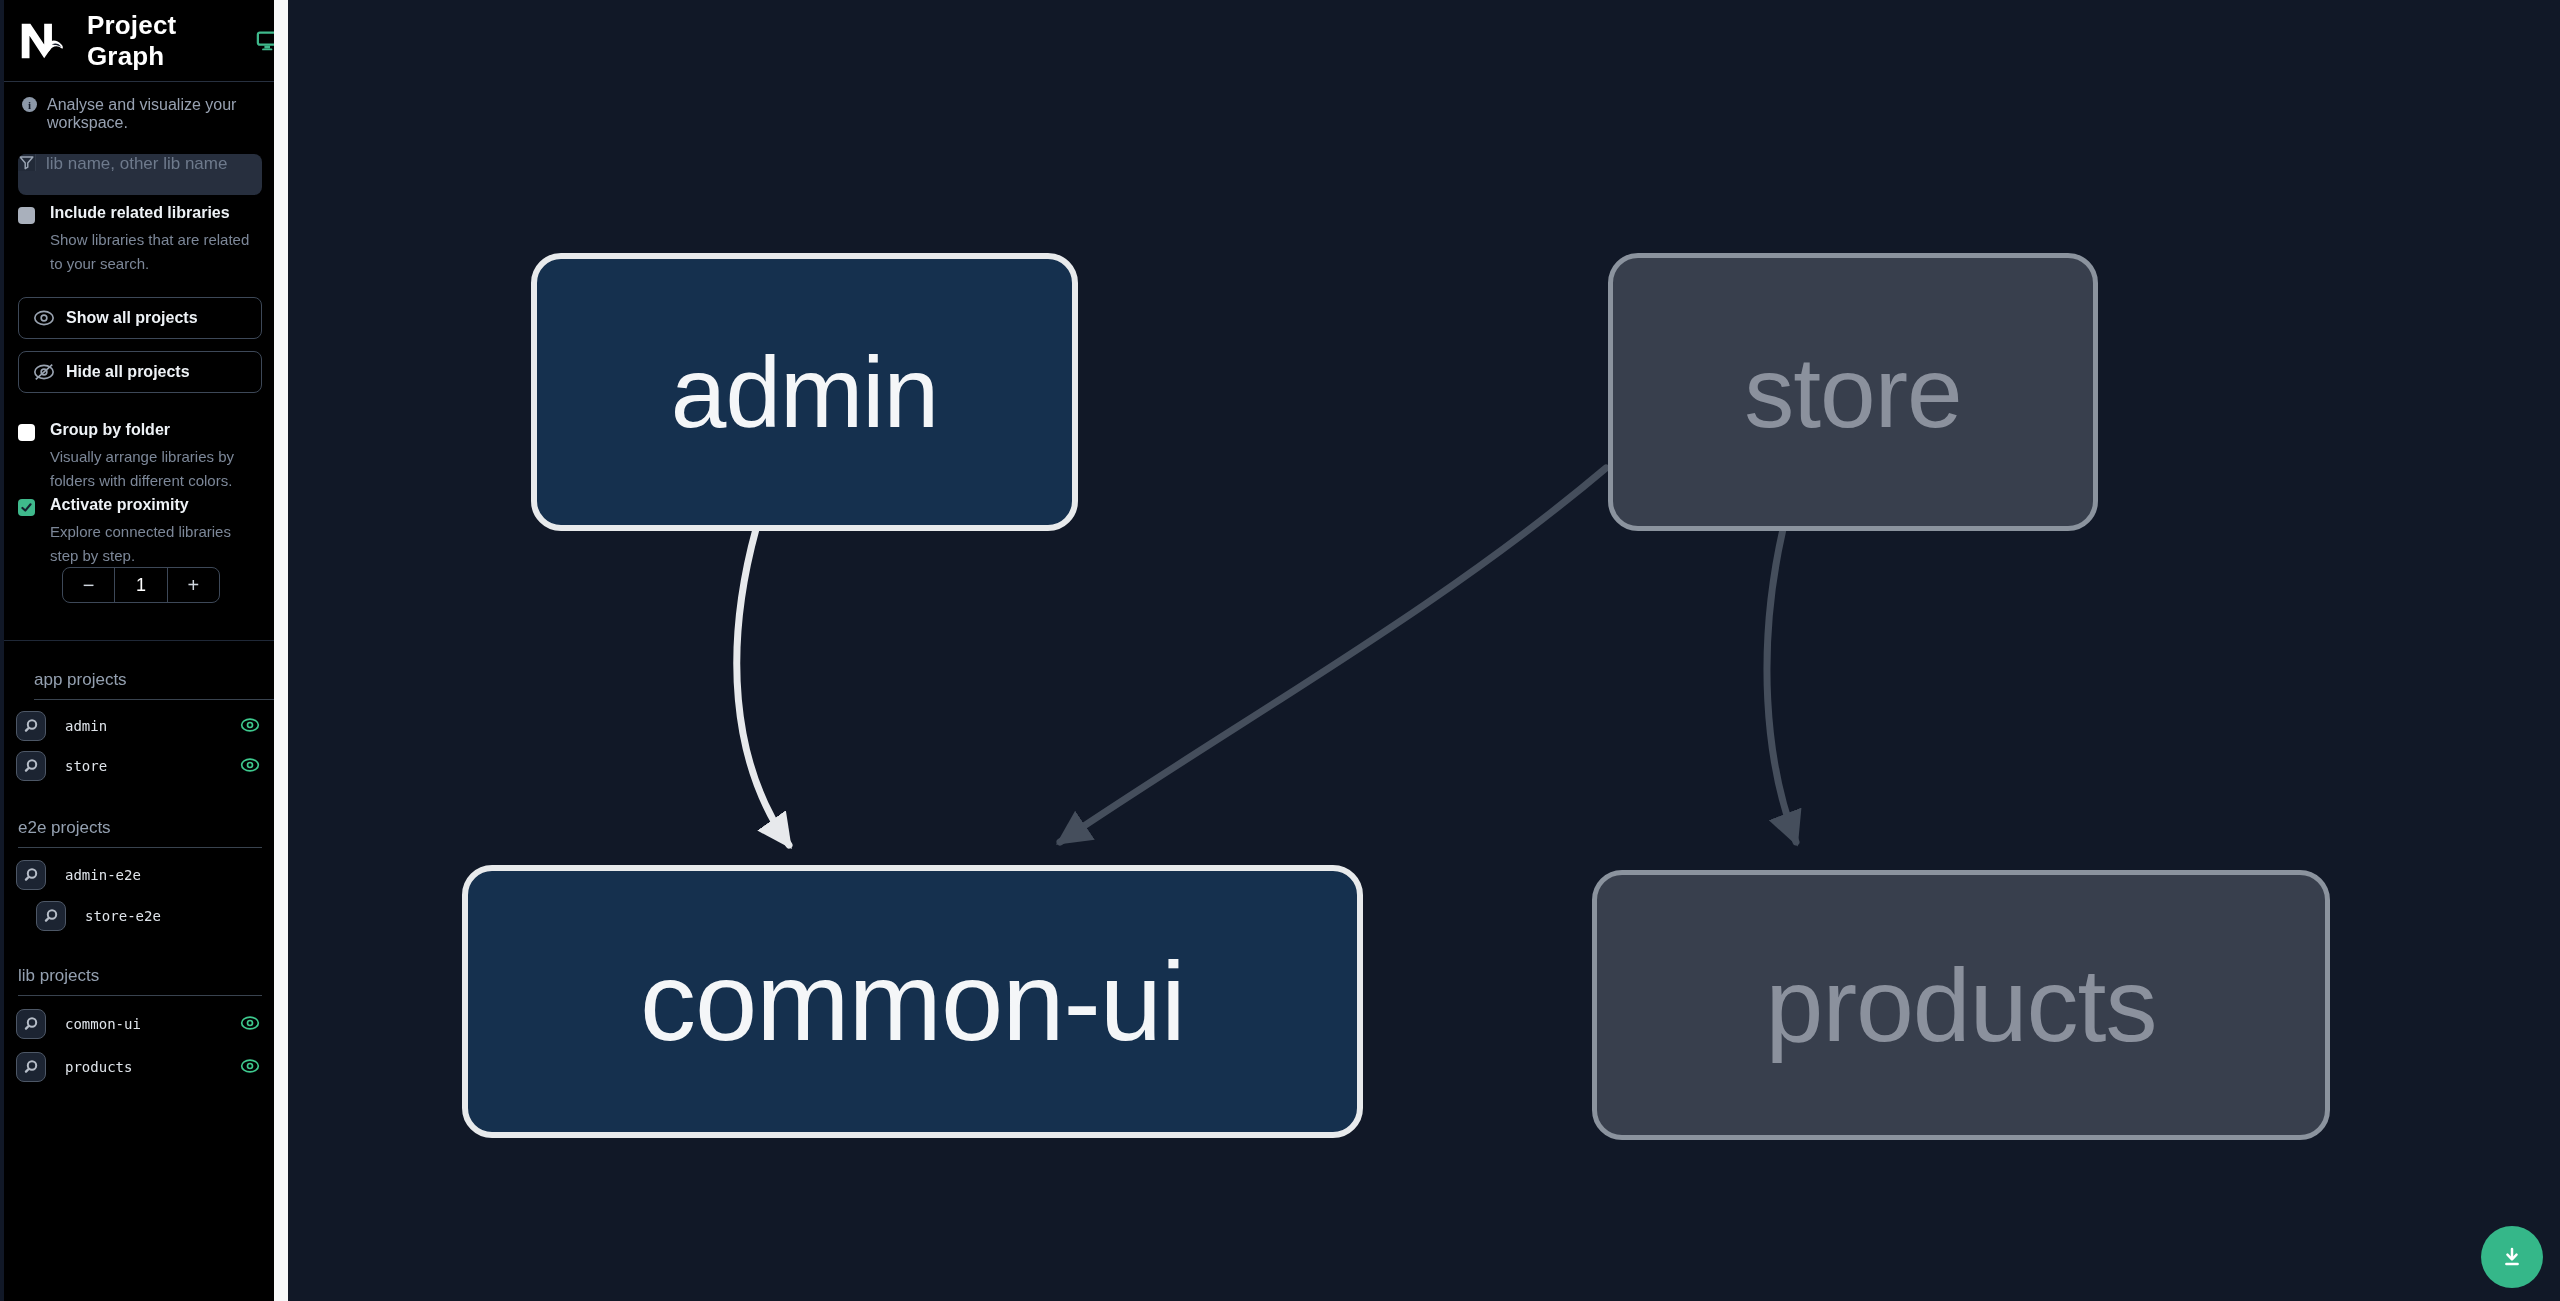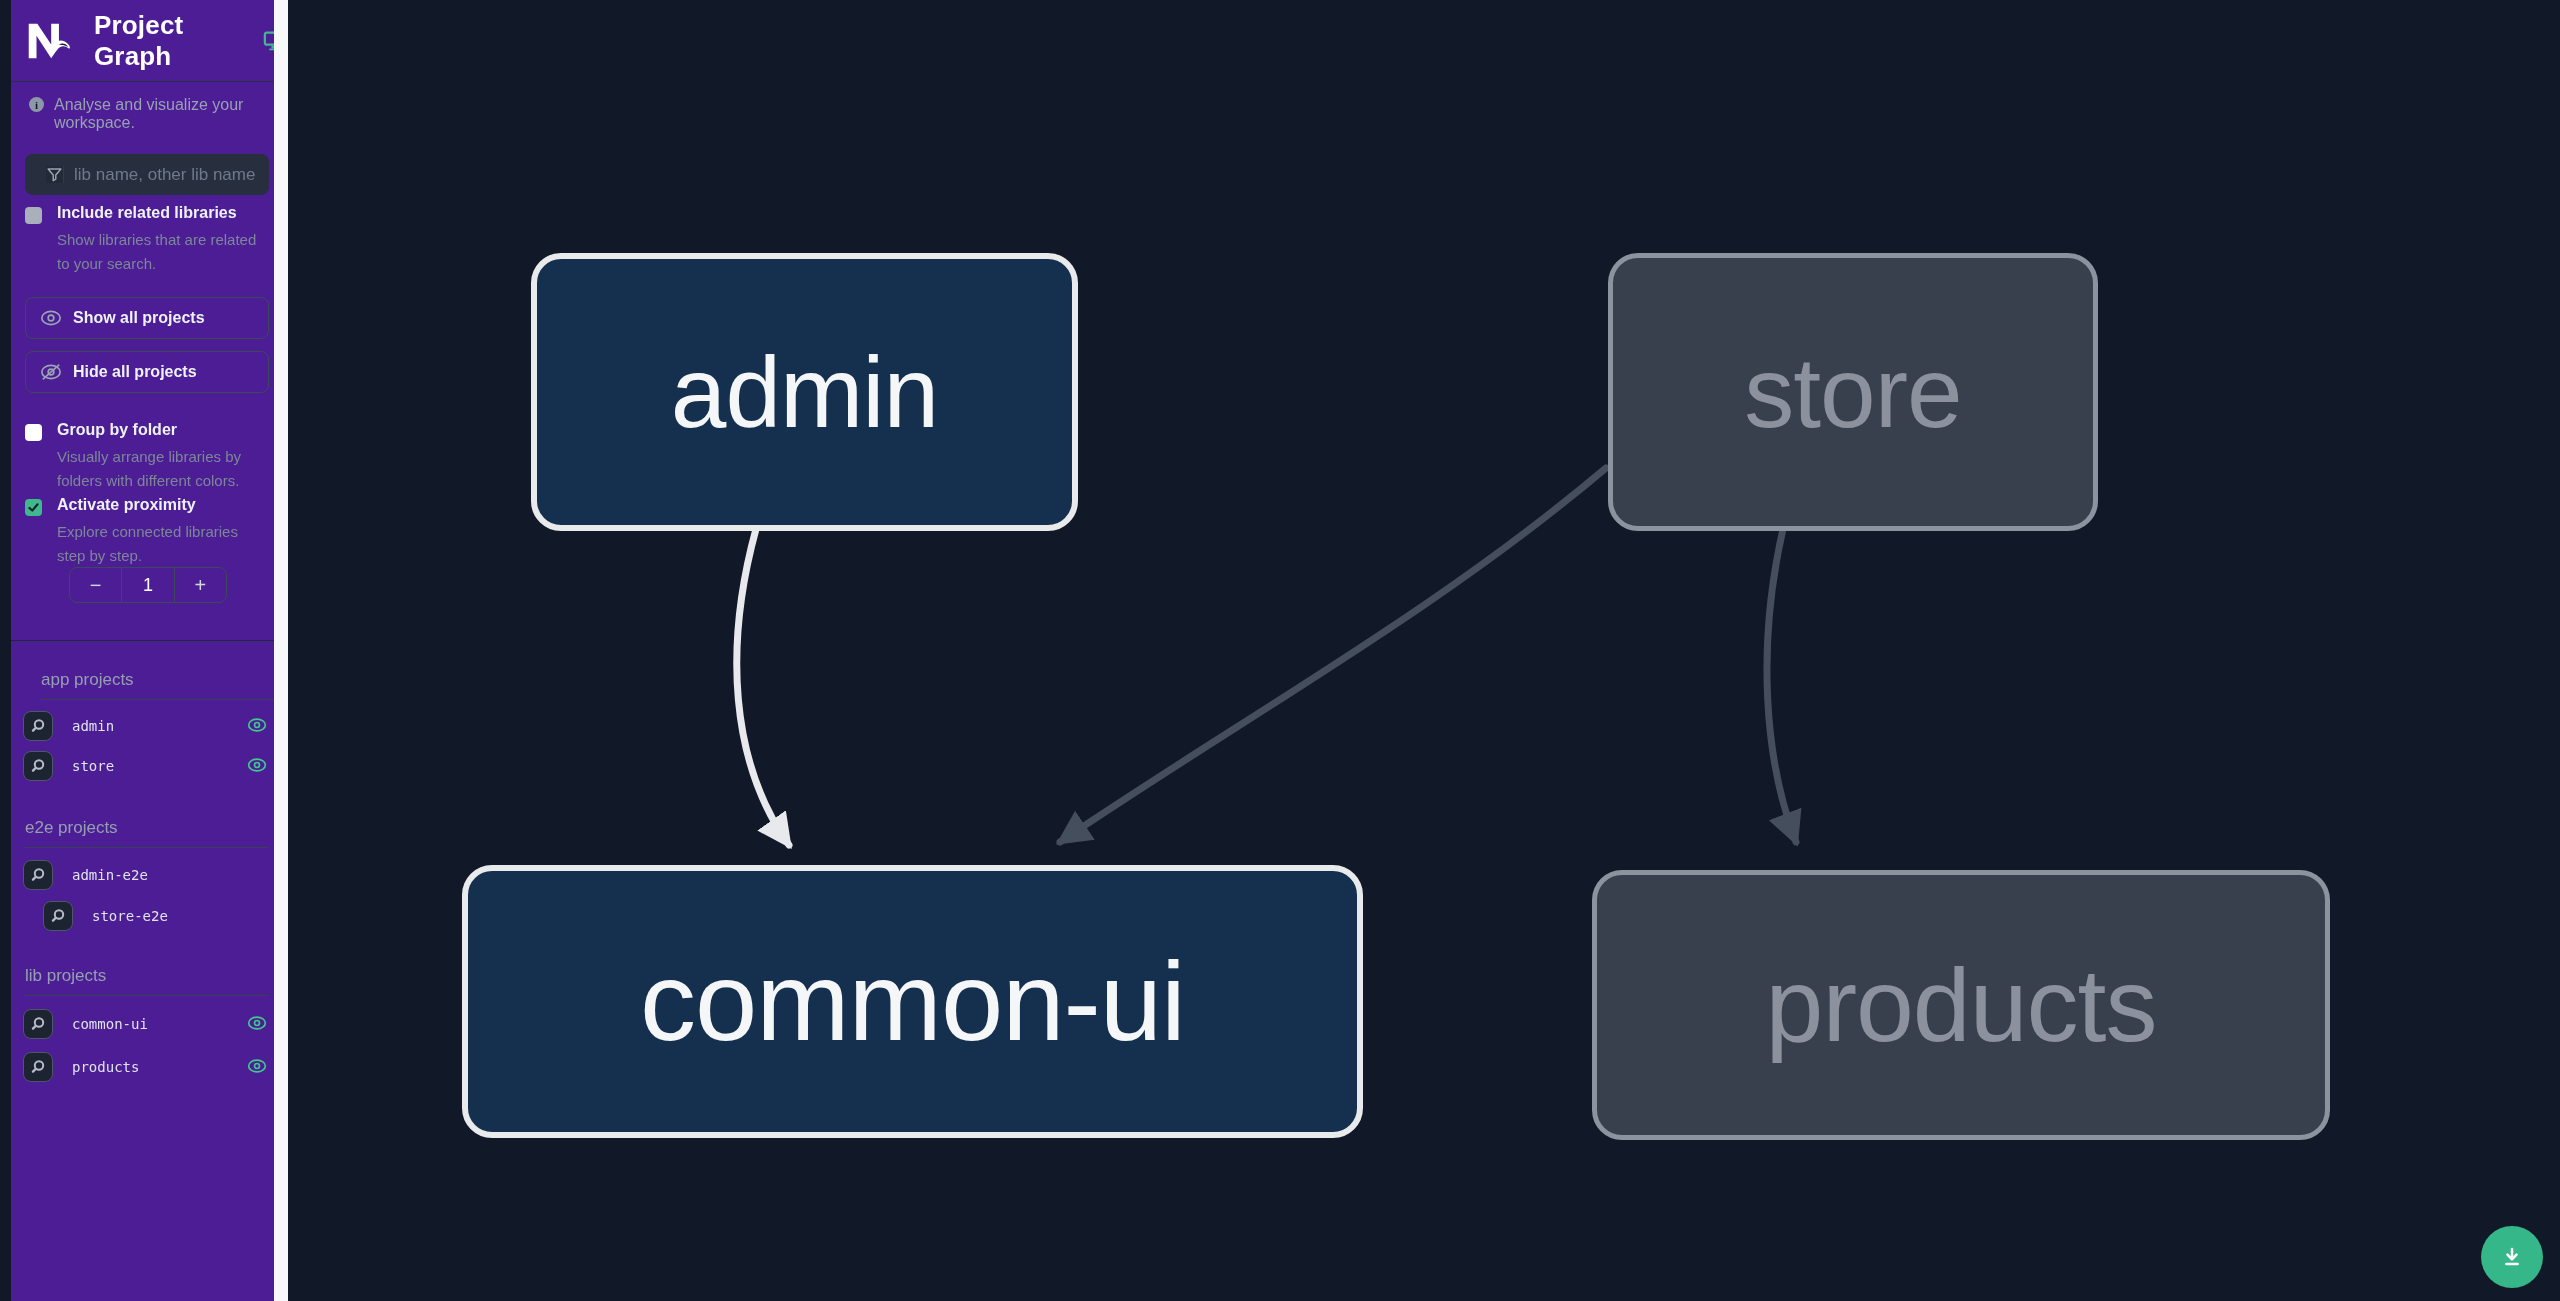--- a/index.html
+++ b/index.html
@@ -1,42 +1,42 @@
 <!DOCTYPE html>
 <html><head>
 <meta charset="utf-8">
 <style>
   * { margin:0; padding:0; box-sizing:border-box; }
   html,body { width:2560px; height:1301px; overflow:hidden; background:#111827;
               font-family:"Liberation Sans", sans-serif; }
 
   
-  .sidebar { position:absolute; left:11px; top:0; width:274px; height:1301px;
-             background:#4c1d95; z-index:5; }
+  .sidebar { position:absolute; left:4px; top:0; width:274px; height:1301px;
+             background:#000000; z-index:5; }
   .gutter  { position:absolute; left:274px; top:0; width:14px; height:1301px;
              background:#f7f8f9; z-index:6; }
   .canvas  { position:absolute; left:288px; top:0; width:2272px; height:1301px;
              background:#111827; }
 
   
   .sb-header { position:absolute; left:0; top:0; width:274px; height:82px;
                border-bottom:1px solid #27303f; display:flex; align-items:center; }
   .nx-logo { margin-left:16px; width:52px; height:44px; }
   .app-title { margin-left:22px; font-size:26px; font-weight:700; color:#ffffff; letter-spacing:.2px; }
   .monitor-icon { margin-left:18px; width:26px; height:24px; }
 
   .sb-info { position:absolute; left:18px; top:96px; display:flex; gap:10px; align-items:flex-start; }
   .info-icon { width:15px; height:15px; border-radius:50%; background:#8c98a8; color:#141b2a;
                font-size:11px; font-weight:700; display:flex; align-items:center; justify-content:center;
                font-family:"Liberation Serif", serif; flex:0 0 auto; margin-top:1px; }
   .sb-info .txt { font-size:16px; color:#97a1b1; }
 
   
   .search { position:absolute; left:14px; top:154px; width:244px; height:41px;
-            background:#272f3e; border-radius:8px; display:flex; align-items:center; overflow:hidden;padding-left:21px; }
+            background:#272f3e; border-radius:8px; display:flex; align-items:flex-start; overflow:hidden; }
   .search .funnel-wrap { width:40px; display:flex; align-items:center; justify-content:center;
                          background:#222a38; border-right:1px solid #323b4a; }
   .search input { flex:1; background:transparent; border:none; outline:none; color:#d7dde6;
                   font-size:17px; padding:0 10px; font-family:"Liberation Sans", sans-serif; }
   .search input::placeholder { color:#6e7a8c; }
 
   
   .chk { position:absolute; width:17px; height:17px; border-radius:4px; }
   .chk.grey  { background:#a9b0bc; }
   .chk.white { background:#ffffff; }

